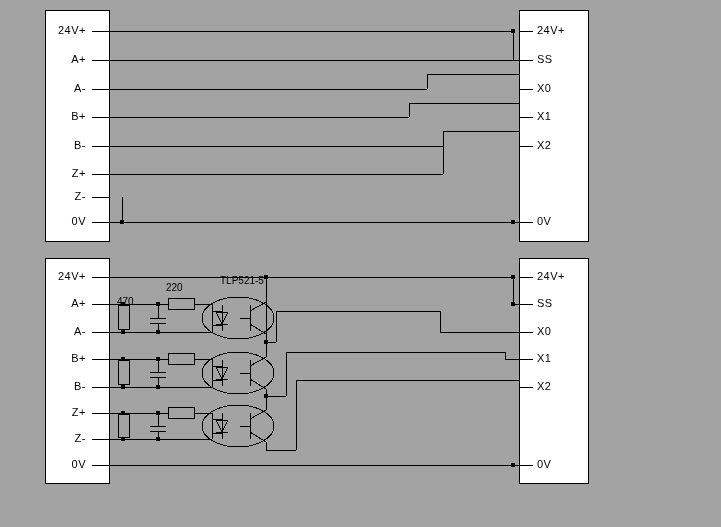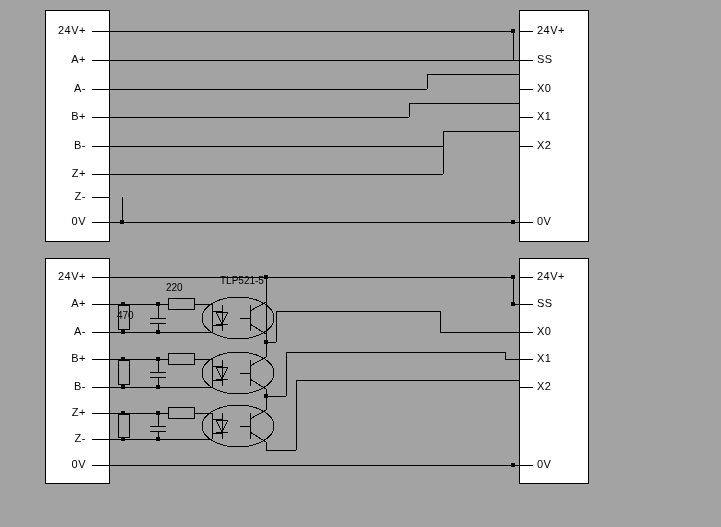--- a/index.html
+++ b/index.html
@@ -91,21 +91,21 @@
   <div class="lbl" style="left:86px; top:458px; transform:translateX(-100%);">0V</div>
 
   <div class="lbl" style="left:537px; top:270px;">24V+</div>
   <div class="lbl" style="left:537px; top:297px;">SS</div>
   <div class="lbl" style="left:537px; top:325px;">X0</div>
   <div class="lbl" style="left:537px; top:352px;">X1</div>
   <div class="lbl" style="left:537px; top:380px;">X2</div>
   <div class="lbl" style="left:537px; top:458px;">0V</div>
 
   <div class="cmp" style="left:166px; top:282px;">220</div>
-  <div class="cmp" style="left:117px; top:310px;">470</div>
+  <div class="cmp" style="left:117px; top:296px;">470</div>
   <div class="cmp" style="left:220px; top:275px;">TLP521-5</div>
 
 
   <svg class="wires" viewBox="0 0 721 527">
     <g stroke="#000" stroke-width="1" fill="none" shape-rendering="crispEdges">
 
       <line x1="92" y1="31" x2="110" y2="31"></line>
       <line x1="92" y1="60" x2="110" y2="60"></line>
       <line x1="92" y1="89" x2="110" y2="89"></line>
       <line x1="92" y1="117" x2="110" y2="117"></line>

